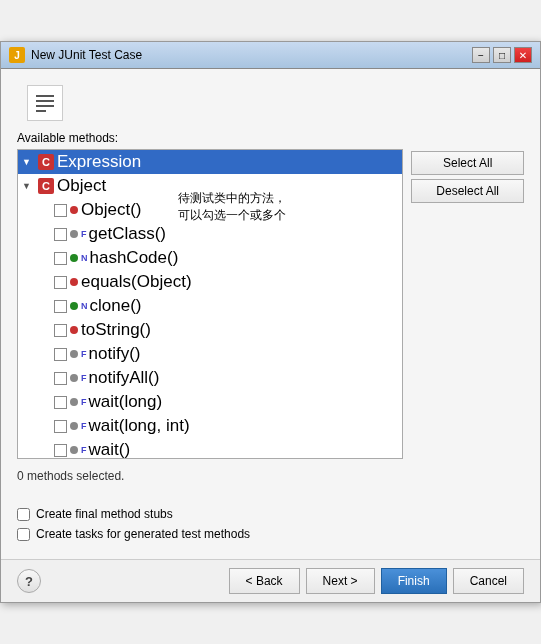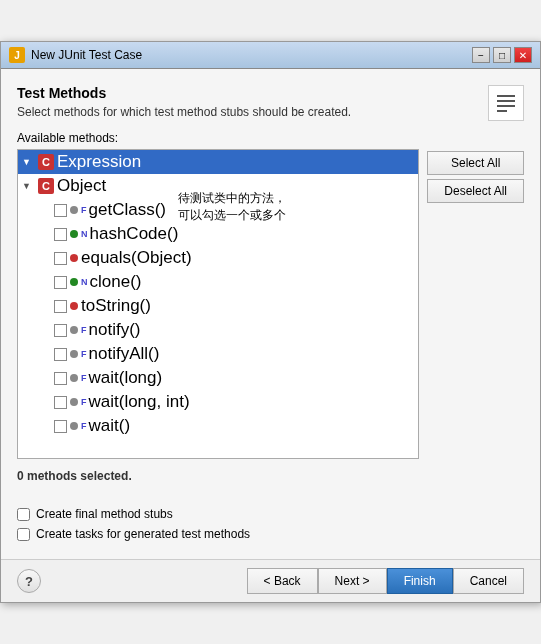--- a/index.html
+++ b/index.html
@@ -118,21 +118,21 @@
       overflow-x: hidden;
       position: relative;
     }
     .side-buttons {
       display: flex;
       flex-direction: column;
       gap: 4px;
       padding-top: 2px;
     }
     .side-btn {
-      padding: 4px 16px;
+      padding: 4px 24px;
       font-size: 12px;
       border: 1px solid #aaa;
       background: linear-gradient(to bottom, #f8f8f8, #e8e8e8);
       cursor: pointer;
       white-space: nowrap;
     }
     
     .tree-item {
       display: flex;
       align-items: center;
@@ -197,21 +197,20 @@
       color: #000000;
       font-size: 12px;
       line-height: 1.4;
       pointer-events: none;
       white-space: nowrap;
     }
     .status-bar {
       font-size: 12px;
       color: #333;
       margin-bottom: 24px;
-      font-weight: bold;
     }
     .checkbox-row {
       display: flex;
       align-items: center;
       gap: 6px;
       margin-bottom: 6px;
     }
     .checkbox-input {
       width: 13px;
       height: 13px;
@@ -239,20 +238,21 @@
       cursor: pointer;
       font-size: 13px;
       font-weight: bold;
       display: flex;
       align-items: center;
       justify-content: center;
       color: #444;
     }
     .nav-buttons {
       display: flex;
+      gap: 6px;
     }
     .nav-btn {
       padding: 5px 16px;
       font-size: 12px;
       border: 1px solid #aaa;
       background: linear-gradient(to bottom, #f8f8f8, #e8e8e8);
       cursor: pointer;
       min-width: 64px;
     }
     .nav-btn.finish {
@@ -274,24 +274,20 @@
     <div class="title-controls">
       <div class="title-btn">−</div>
       <div class="title-btn">□</div>
       <div class="title-btn close">✕</div>
     </div>
   </div>
 
   <div class="content">
 
     <div class="section-header">
-      <div class="section-title-area">
-        <div class="section-title">Test Methods</div>
-        <div class="section-desc">Select methods for which test method stubs should be created.</div>
-      </div>
       <div class="section-icon">
         <svg width="24" height="24" viewBox="0 0 24 24">
           <rect x="3" y="4" width="18" height="2" fill="#555"></rect>
           <rect x="3" y="9" width="18" height="2" fill="#555"></rect>
           <rect x="3" y="14" width="18" height="2" fill="#555"></rect>
           <rect x="3" y="19" width="10" height="2" fill="#555"></rect>
         </svg>
       </div>
     </div>
 
@@ -312,20 +308,26 @@
           <span>待测试类中的方法，</span><br>
           <span>可以勾选一个或多个</span>
         </div>
 
         <div class="tree-item">
           <span class="expand-arrow">▼</span>
           <span class="node-icon class-c">C</span>
           <span class="node-label">Object</span>
         </div>
 
+        <div class="tree-item indent-1">
+          <span class="expand-arrow">&nbsp;</span>
+          <div class="checkbox"></div>
+          <span style="width:8px;height:8px;border-radius:50%;background:#c83232;display:inline-block;margin-right:3px;flex-shrink:0;"></span>
+          <span class="node-label">Object()</span>
+        </div>
 
         <div class="tree-item indent-1">
           <span class="expand-arrow">&nbsp;</span>
           <div class="checkbox"></div>
           <span style="width:8px;height:8px;border-radius:50%;background:#888;display:inline-block;margin-right:3px;flex-shrink:0;"></span>
           <span style="font-size:9px;color:#4444cc;font-weight:bold;margin-right:2px;">F</span>
           <span class="node-label">getClass()</span>
         </div>
 
         <div class="tree-item indent-1">

